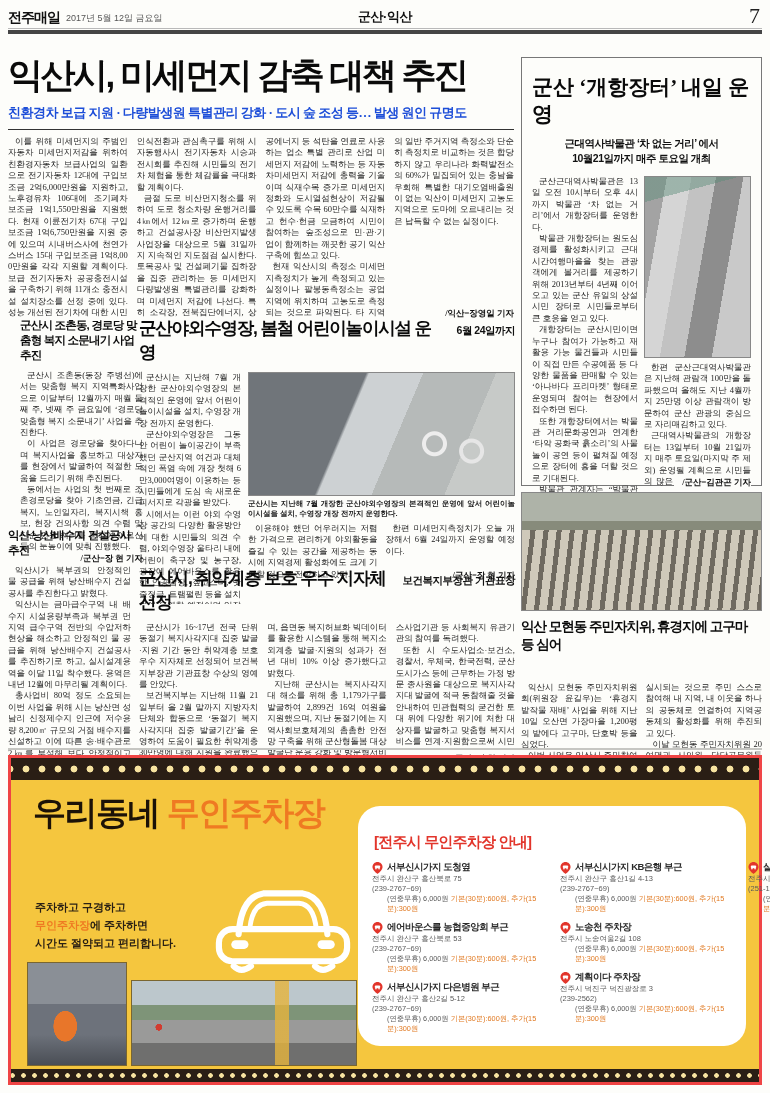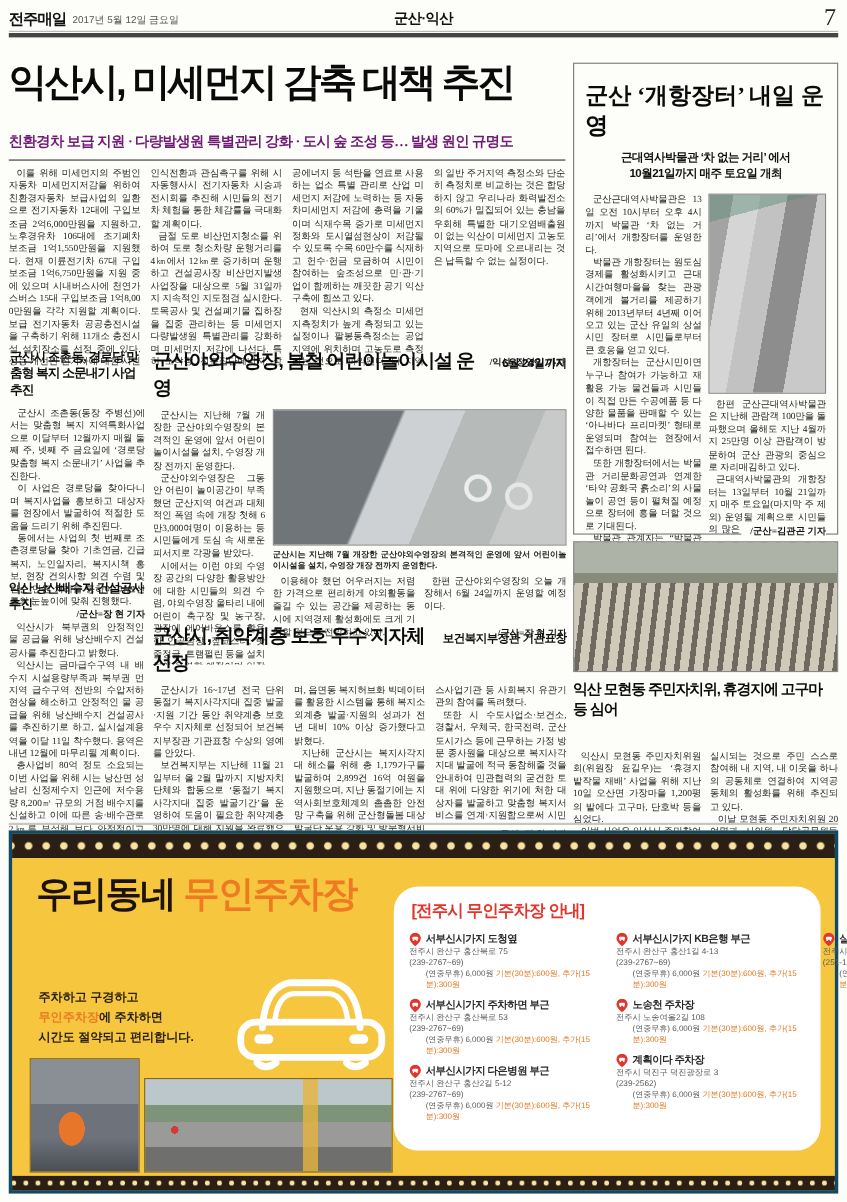--- a/index.html
+++ b/index.html
@@ -16,25 +16,25 @@
   
   .btxt{font-size:8.5px;line-height:11.4px;text-align:justify;word-break:break-all;color:#232323;overflow:hidden;column-fill:auto;}
   .para{margin:0;text-indent:7px;}
   .byline{font:700 8.5px/11px "Liberation Serif",serif;color:#111;text-align:right;}
   .byline-abs{position:absolute;right:0;bottom:0;background:#fdfdfa;padding-left:8px;}
   .news-photo{background:#bbb;border:1px solid #888;box-sizing:border-box;}
   .caption{font:700 7.5px/10px "Liberation Sans",sans-serif;color:#222;margin-top:3px;text-align:justify;word-break:break-all;}
   
   .main-art{position:absolute;left:8px;top:54px;width:506px;}
   .h-main{font:900 35px/42px "Liberation Sans",sans-serif;letter-spacing:-2.5px;color:#0a0a0a;margin:0;}
-  .h-sub{font:700 13px/17px "Liberation Serif",serif;color:#701a75;margin-top:24px;letter-spacing:-0.5px;}
+  .h-sub{font:700 13px/17px "Liberation Serif",serif;color:#1d4ed8;margin-top:8px;letter-spacing:-0.5px;}
   .main-rule{border:0;border-top:1.5px solid #333;margin:8px 0 6px 0;}
   .main-body{position:relative;height:183px;column-count:4;column-gap:9px;}
   
-  .left-a{position:absolute;left:9px;top:318px;width:123px;}
+  .left-a{position:absolute;left:20px;top:318px;width:123px;}
   .left-b{position:absolute;left:8px;top:528px;width:123px;}
   .h-small{font:800 11.5px/15px "Liberation Sans",sans-serif;letter-spacing:-0.8px;color:#0d0d0d;margin:0 0 7px 0;}
   
   .pool{position:absolute;left:139px;top:316px;width:376px;}
   .head-row{display:flex;align-items:baseline;gap:10px;}
   .h-mid{font:800 17.5px/24px "Liberation Sans",sans-serif;letter-spacing:-1.2px;color:#0a0a0a;margin:0;}
   .tag{font:700 10.5px/14px "Liberation Sans",sans-serif;color:#111;letter-spacing:-0.5px;white-space:nowrap;}
   .pool-content{display:flex;gap:7px;margin-top:8px;}
   .pool-col1{width:102px;height:232px;}
   .pool-right{width:267px;}
@@ -65,21 +65,21 @@
   .photo-farm{width:241px;height:119px;
     background:
       linear-gradient(180deg,#aeb3a8 0 24%,#878b7b 24% 32%,rgba(0,0,0,0) 32%),
       repeating-linear-gradient(97deg,#6f6a60 0 5px,#cfc9ba 5px 13px);}
   .h-farm{font:800 13.5px/18px "Liberation Sans",sans-serif;letter-spacing:-1px;color:#0a0a0a;margin:7px 0 5px 0;}
   .farm-body{position:relative;height:100px;column-count:2;column-gap:8px;margin-top:28px;}
   
   .section-divider{position:absolute;left:8px;top:748px;width:754px;height:2px;background:#c6c6c2;}
   
   .ad{position:absolute;left:8px;top:755px;width:748px;height:324px;background:#f5c63e;
-      border:3px solid #0c4a6e;font-family:"Liberation Sans","DejaVu Sans",sans-serif;}
+      border:3px solid #ef4444;font-family:"Liberation Sans","DejaVu Sans",sans-serif;}
   .ad-band{position:absolute;left:0;right:0;height:22px;background-color:#2a1e15;
       background-image:radial-gradient(circle,#f7e3a0 3px,rgba(0,0,0,0) 3.8px);
       background-size:16px 22px;background-position:7px 50%;}
   .ad-band-top{top:0;}
   .ad-band-bot{bottom:0;height:13px;background-size:11px 13px;
       background-image:radial-gradient(circle,#f7e3a0 2px,rgba(0,0,0,0) 2.6px);}
   .ad-title{position:absolute;left:22px;top:34px;font-weight:900;font-size:33px;line-height:42px;
       letter-spacing:-1.5px;color:#1c1207;}
   .ad-title .accent{color:#ef7a22;}
   .ad-tagline{position:absolute;left:24px;top:140px;font-weight:700;font-size:11px;line-height:18px;color:#2a2014;}
@@ -89,21 +89,21 @@
       background:
         radial-gradient(ellipse 20px 26px at 38% 62%, #e8762a 0 58%, rgba(0,0,0,0) 60%),
         linear-gradient(180deg,#8a8f96 0 40%,#6d727b 40% 70%,#4a4e55 100%);}
   .ad-photo2{position:absolute;left:120px;top:222px;width:224px;height:84px;border:1px solid #7a6630;
       background:
         radial-gradient(circle 6px at 12% 55%, #d23b2f 0 55%, rgba(0,0,0,0) 60%),
         linear-gradient(90deg, rgba(0,0,0,0) 0 64%, rgba(230,180,60,.8) 64% 70%, rgba(0,0,0,0) 70%),
         linear-gradient(180deg,#bcc7cc 0 28%,#7e9478 28% 46%,#9a9a99 46% 74%,#6f6f6e 74% 100%);}
   .ad-box{position:absolute;left:347px;top:48px;width:388px;height:240px;background:#fff;border-radius:22px;
       box-sizing:border-box;padding:13px 14px;}
-  .ad-box-title{font-weight:900;font-size:15px;color:#e2352b;letter-spacing:-0.8px;margin:0 0 9px 2px;}
+  .ad-box-title{font-weight:900;font-size:15px;color:#e2352b;letter-spacing:-0.8px;margin:14px 0 9px 2px;}
   .pk-list{height:196px;column-count:2;column-gap:16px;column-fill:auto;}
   .pk-entry{break-inside:avoid;margin-bottom:7px;}
   .pk-head{display:flex;align-items:center;gap:4px;}
   .pk-pin{display:inline-flex;width:11px;height:12px;}
   .pk-name{font-weight:900;font-size:9.5px;color:#2a2a2a;letter-spacing:-0.5px;}
   .pk-addr,.pk-tel{font-size:7.5px;line-height:10px;color:#5a5a5a;}
   .pk-price{font-size:7.3px;line-height:10px;margin-left:15px;}
   .pk-price-main{color:#5a5a5a;}
   .pk-price-detail{color:#e07820;}
 </style>
@@ -170,21 +170,21 @@
             <p class="para">군산야외수영장은 그동안 어린이 놀이공간이 부족했던 군산지역 여건과 대체적인 폭염 속에 개장 첫해 6만3,000여명이 이용하는 등 시민들에게 도심 속 새로운 피서지로 각광을 받았다.</p>
             <p class="para">시에서는 이런 야외 수영장 공간의 다양한 활용방안에 대한 시민들의 의견 수렴, 야외수영장 울타리 내에 어린이 축구장 및 농구장, 광장에 에어바운스를 활용한 인공암장, 짚코스터, 밧줄정글, 트램펄린 등을 설치하여 운영할 예정이며 입장료는 야외수영장이용료와 동일한 가격이다.</p>
           </div>
       </div>
       <div class="pool-right">
         <div class="news-photo photo-pool"></div>
         <div class="caption">군산시는 지난해 7월 개장한 군산야외수영장의 본격적인 운영에 앞서 어린이놀이시설을 설치, 수영장 개장 전까지 운영한다.</div>
         <div class="btxt pool-cont">
           <div>
               <p class="para">이용해야 했던 어우러지는 저렴한 가격으로 편리하게 야외활동을 즐길 수 있는 공간을 제공하는 동시에 지역경제 활성화에도 크게 기여할 것으로 전망하고 있다.</p>
-              <p class="para">한편 군산야외수영장의 오늘 개장해서 6월 24일까지 운영할 예정이다.</p>
+              <p class="para">한편 미세먼지측정치가 오늘 개장해서 6월 24일까지 운영할 예정이다.</p>
             </div>
           <div class="byline byline-abs">/군산=장 현 기자</div>
         </div>
       </div>
     </div>
   </div>
 
   <div class="welfare">
     <div class="head-row">
       <h2 class="h-mid">군산시, 취약계층 보호 우수 지자체 선정</h2>
@@ -298,21 +298,21 @@
           <div class="pk-entry">
           <div class="pk-head">
             <span class="pk-pin">
               <svg width="11" height="12" viewBox="0 0 24 26">
                 <path fill="#e2352b" d="M12 0C5.9 0 1 4.9 1 11c0 7.8 11 15 11 15s11-7.2 11-15C23 4.9 18.1 0 12 0z"></path>
                 <rect x="6" y="7.5" width="12" height="6" rx="2.5" fill="#fff"></rect>
                 <circle cx="8.6" cy="14.4" r="1.7" fill="#fff"></circle>
                 <circle cx="15.4" cy="14.4" r="1.7" fill="#fff"></circle>
               </svg>
             </span>
-            <span class="pk-name">서부신시가지 주차하면 부근</span>
+            <span class="pk-name">에어바운스를 농협중앙회 부근</span>
           </div>
           <div class="pk-addr">전주시 완산구 홍산북로 53</div>
           <div class="pk-tel">(239-2767~69)</div>
           <div class="pk-price">
             <span class="pk-price-main">(연중무휴) 6,000원</span>
             <span class="pk-price-detail">기본(30분):600원, 추가(15분):300원</span>
           </div>
         </div>
           <div class="pk-entry">
           <div class="pk-head">

